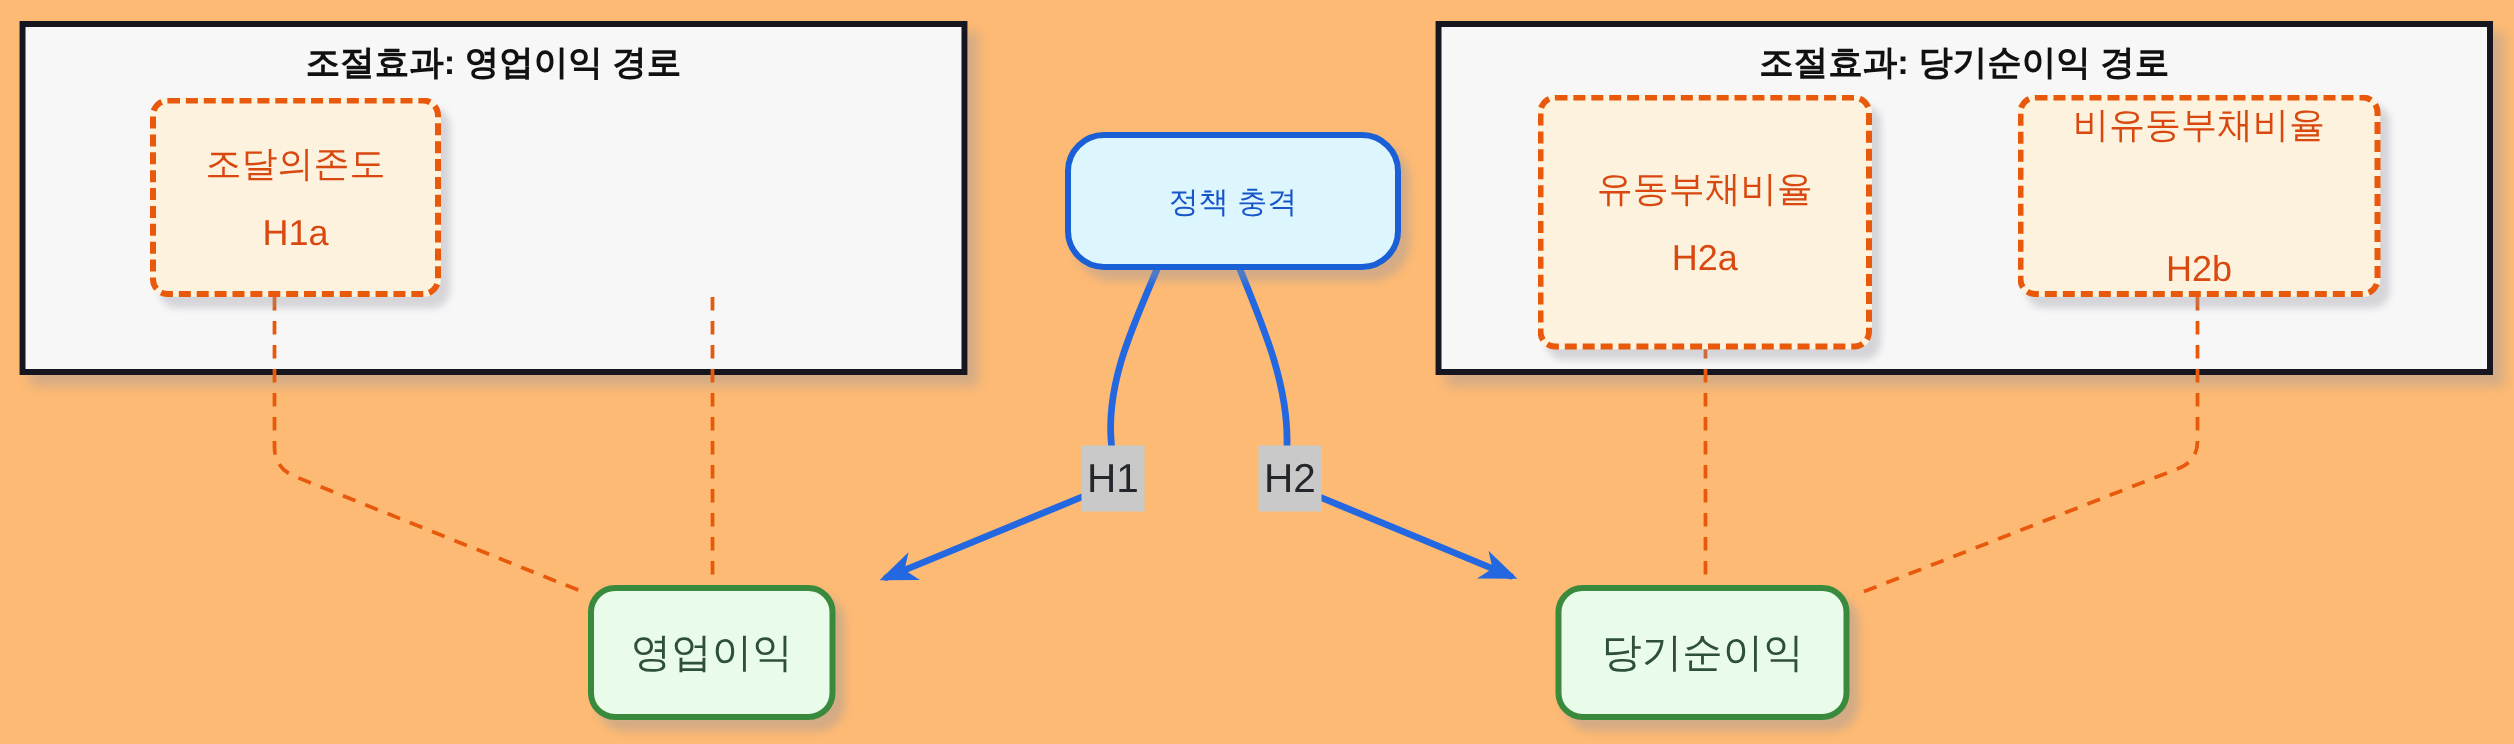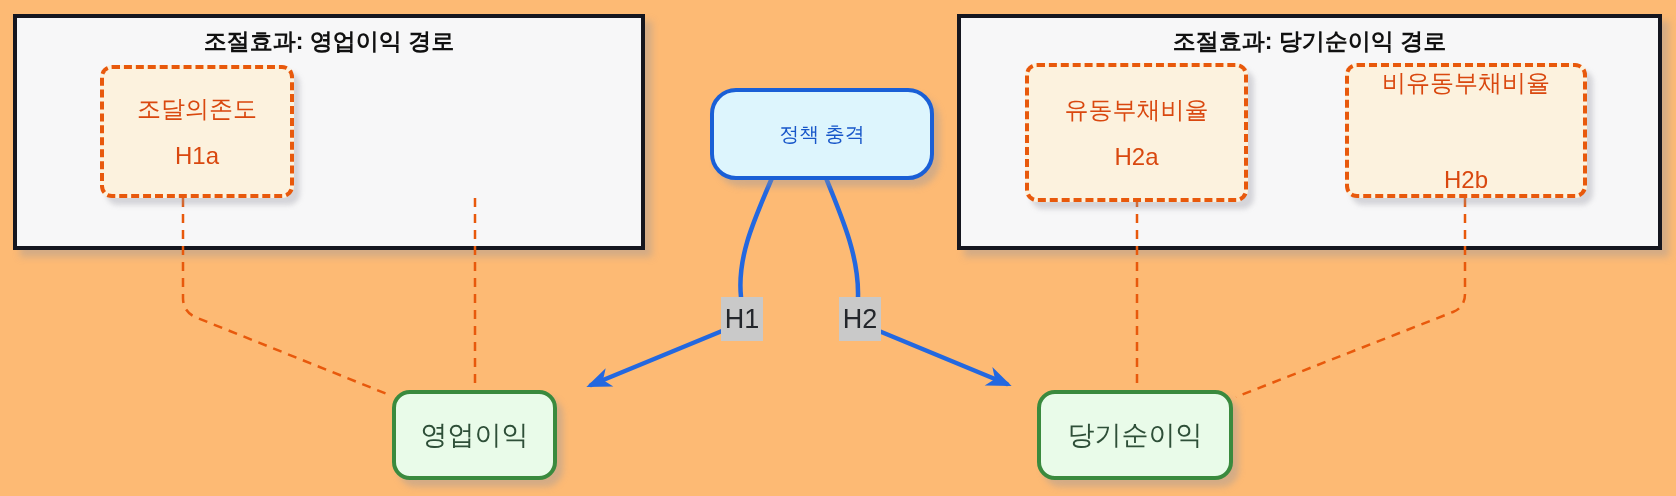--- a/index.html
+++ b/index.html
@@ -65,21 +65,21 @@
     display: flex;
     flex-direction: column;
     align-items: center;
     justify-content: center;
     gap: 17px;
     z-index: 3;
     text-align: center;
   }
   .mod-h1a { left: 100px;   top: 65px; width: 194px; height: 133px; }
   .mod-h1b { left: 380px;  top: 63px; width: 193px; height: 135px; }
-  .mod-h2a { left: 1025px; top: 63px; width: 223px; height: 139px; }
+  .mod-h2a { left: 1025px; top: 63px; width: 223px; height: 170px; }
   .mod-h2b { left: 1345px; top: 63px; width: 242px; height: 135px; justify-content: space-between; }
 
   .policy-node {
     position: absolute;
     left: 710px; top: 88px;
     width: 224px; height: 92px;
     box-sizing: border-box;
     border: 4px solid var(--policy-border, #1a5fd6);
     border-radius: 26px;
     background: var(--policy-bg, #ddf5fd);

